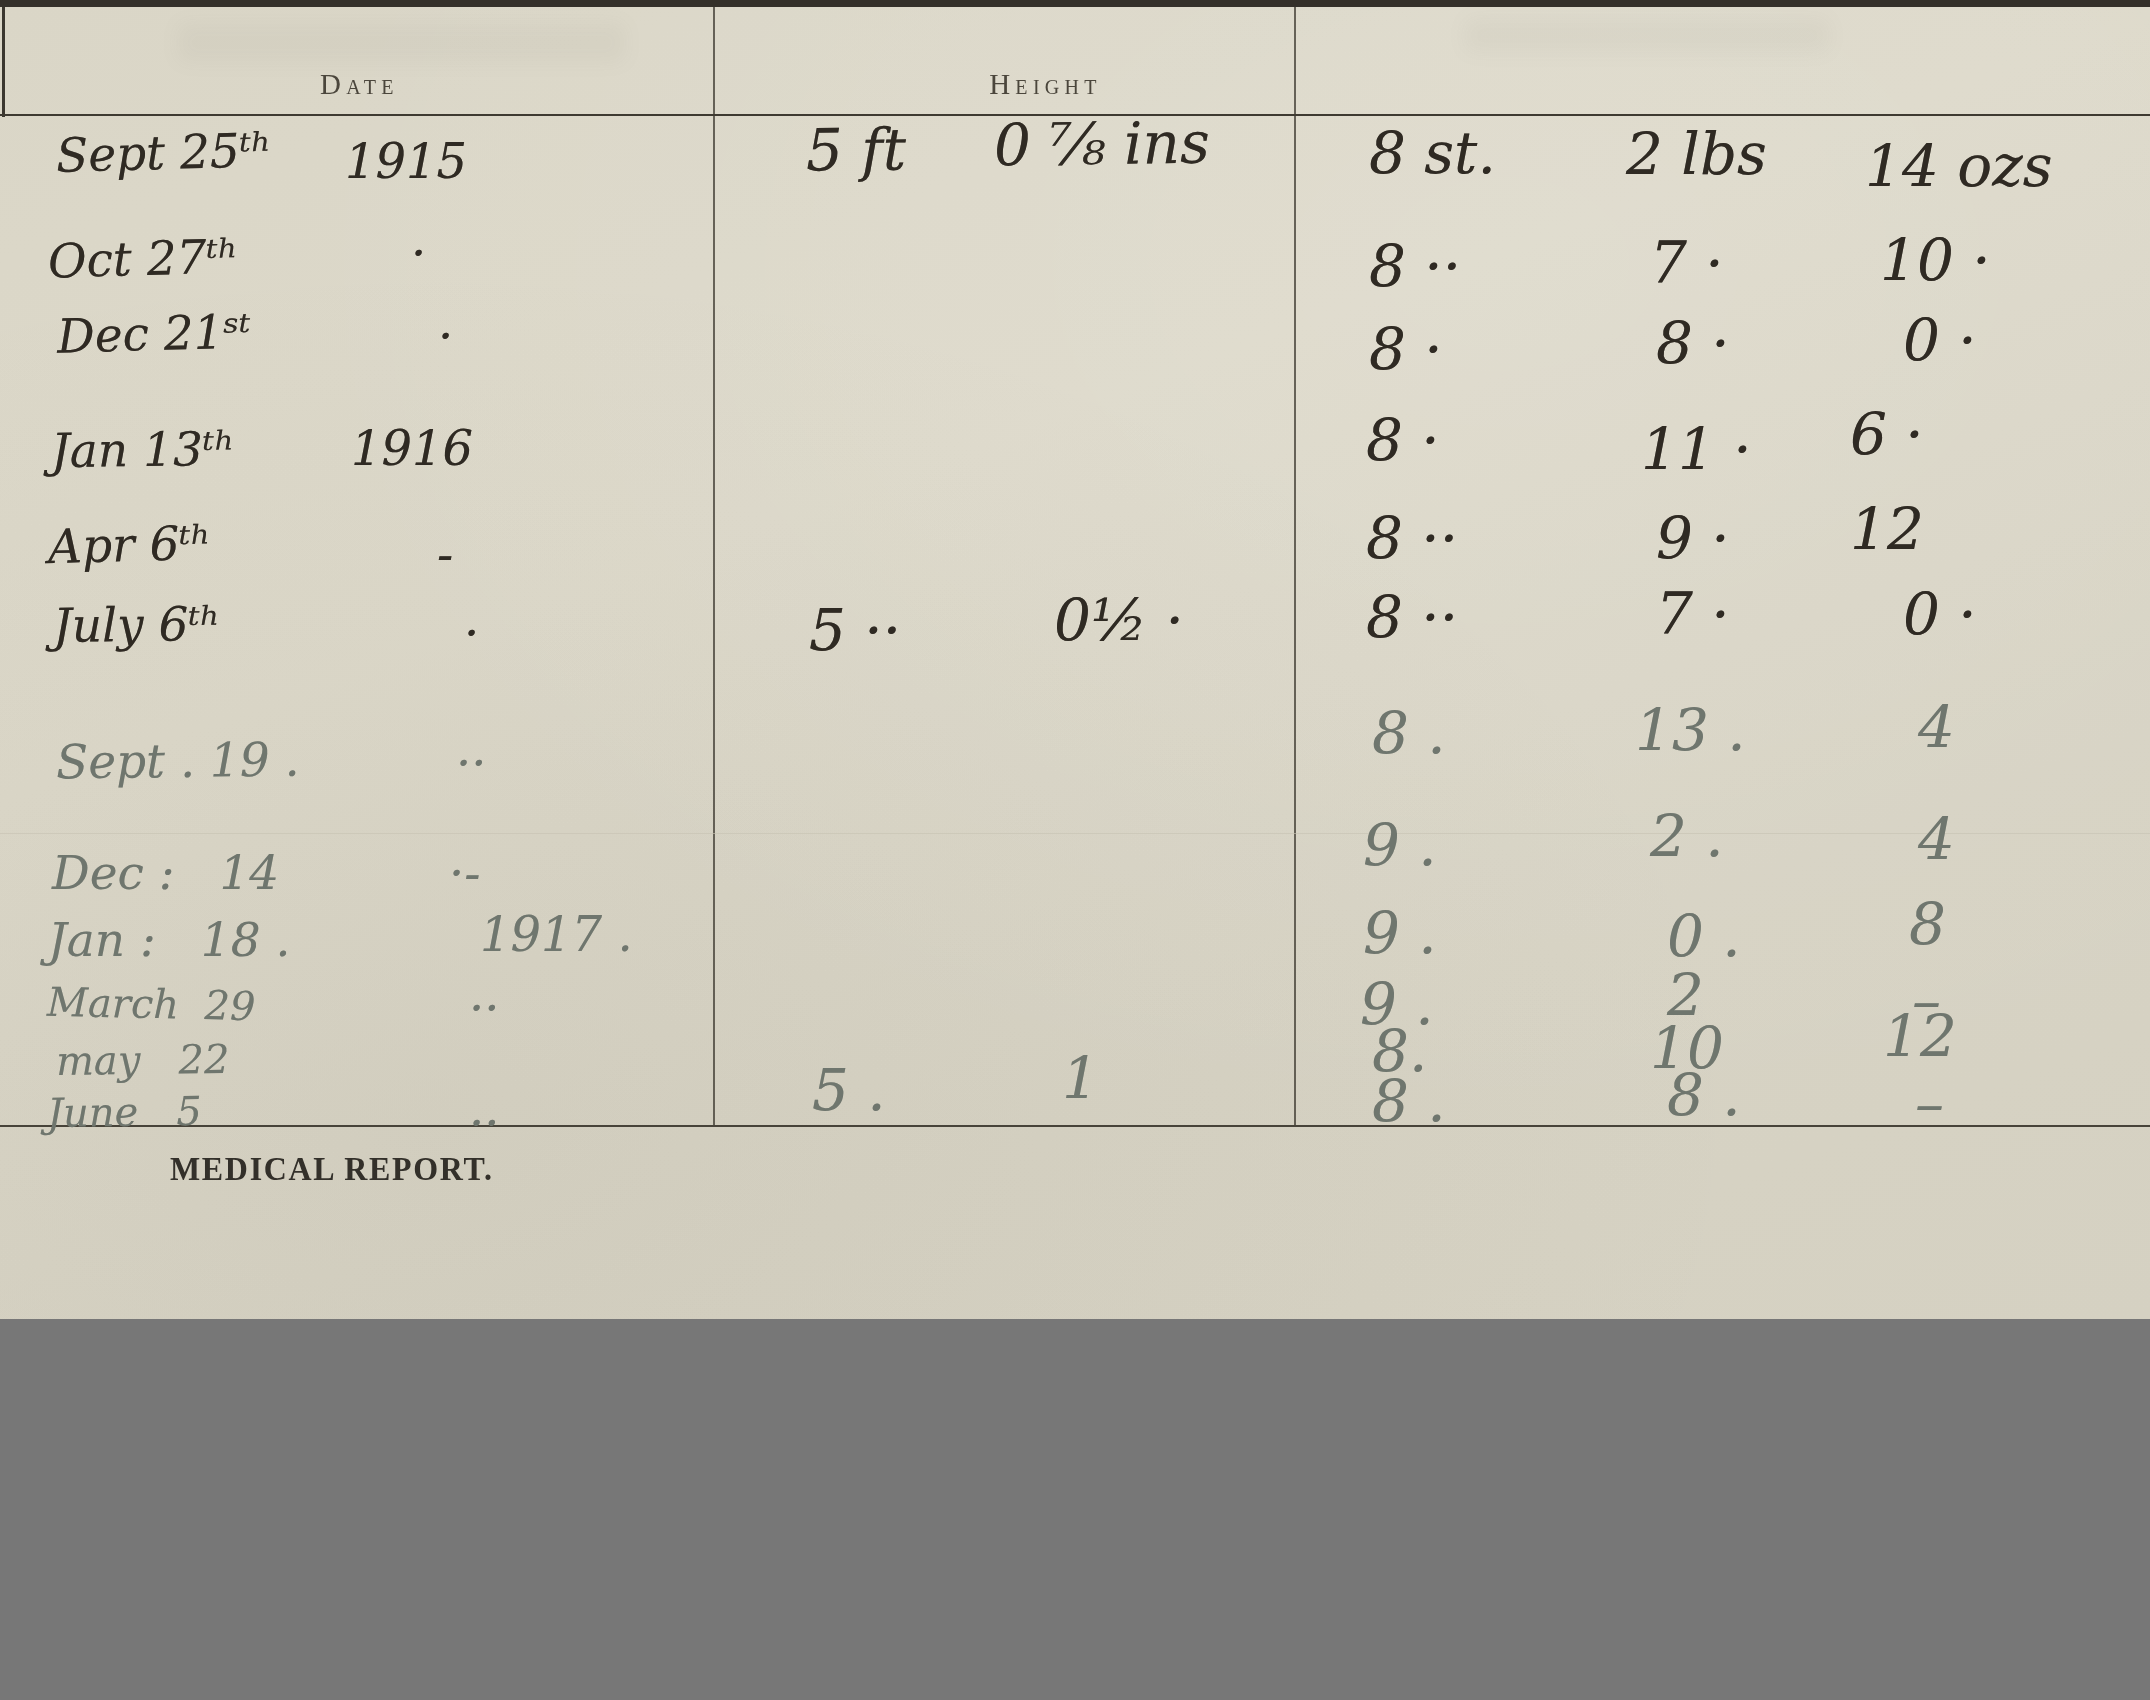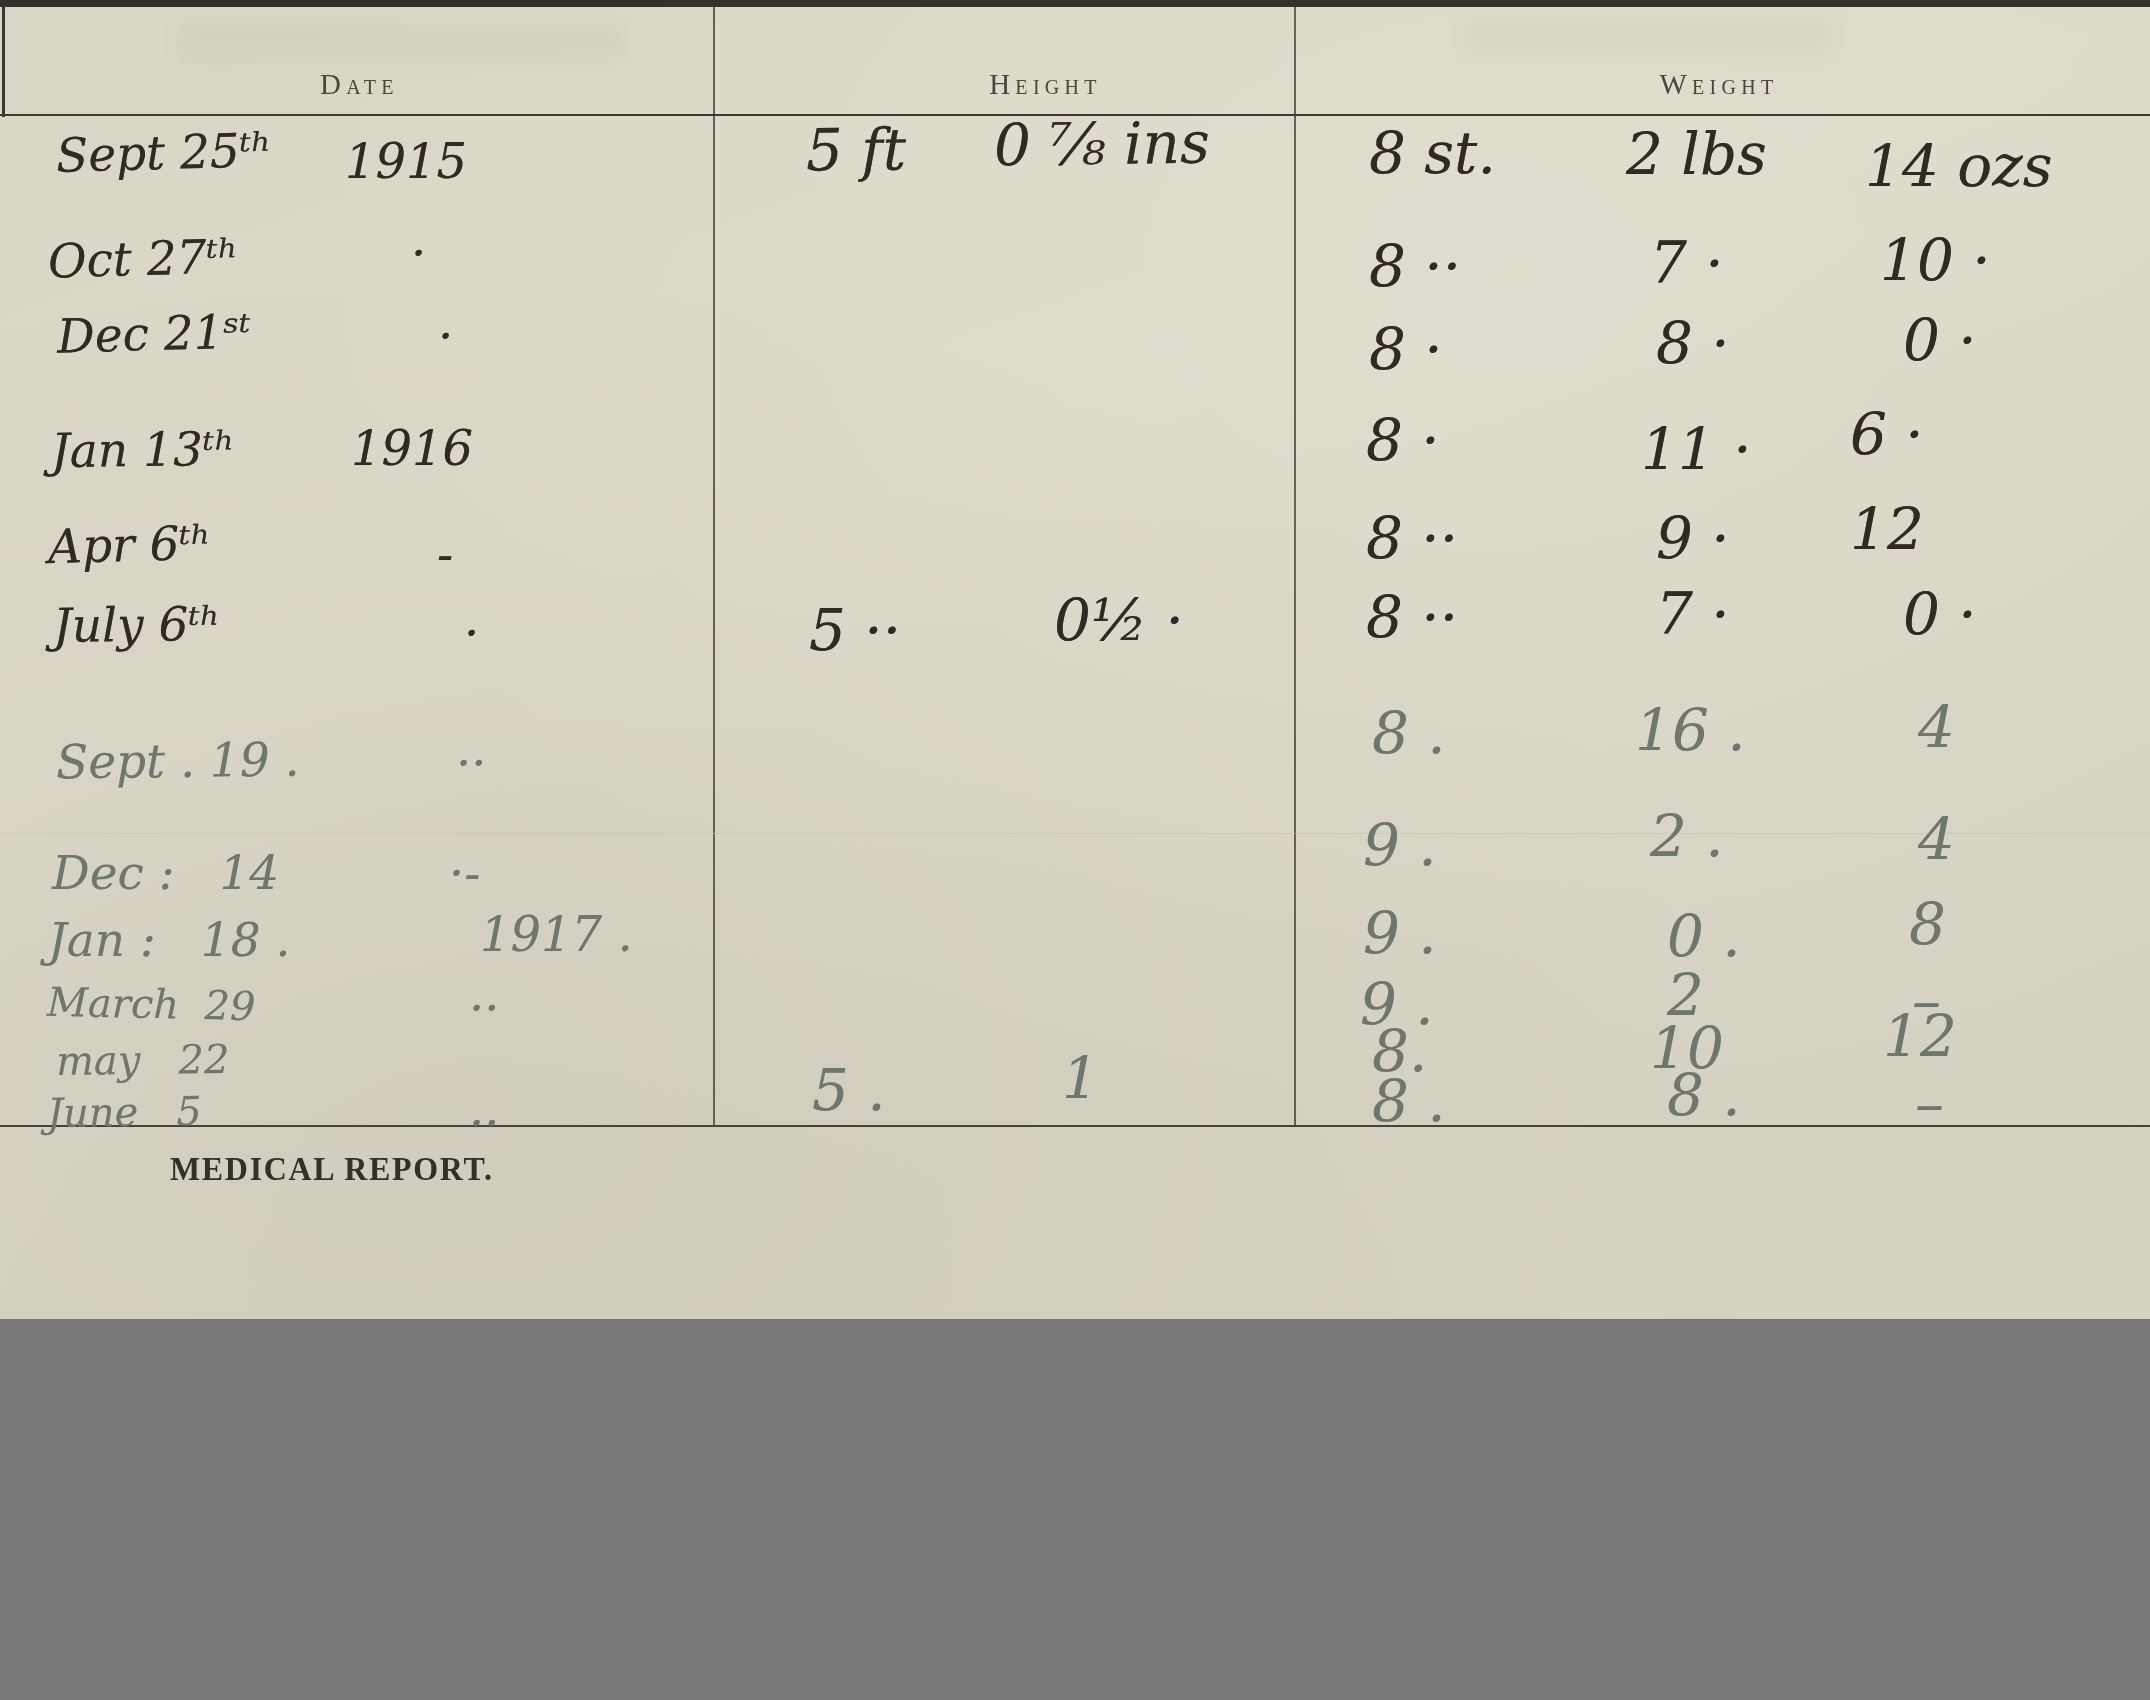--- a/index.html
+++ b/index.html
@@ -50,21 +50,20 @@
   <div class="vline" style="left:1294px;"></div>
   <div class="hline" style="top:114px;height:2.4px;"></div>
   <div class="hline" style="top:1125px;height:2.4px;background:#474339;"></div>
   <div class="crease" style="top:833px;opacity:.65;"></div>
   <div class="crease" style="top:1440px;opacity:.35;"></div>
   <div class="ghost" style="left:177px;top:22.4px;width:449px;height:41px;"></div>
   <div class="ghost" style="left:1464px;top:17.7px;width:366px;height:35px;"></div>
 
   <div class="colhead" style="left:5.9px;width:707px;">Date</div>
   <div class="colhead" style="left:755px;width:581px;">Height</div>
-  <div class="colhead" style="left:1294px;width:850px;">Weight</div>
 
   <span class="hw ink d rot-a" style="left:56px;top:129px;">Sept 25ᵗʰ</span>
   <span class="hw ink y" style="left:345px;top:137px;">1915</span>
   <span class="hw ink n rot-c" style="left:806px;top:121px;">5 ft</span>
   <span class="hw ink n rot-c" style="left:994px;top:115px;">0 ⅞ ins</span>
   <span class="hw ink n" style="left:1369px;top:124px;">8 st.</span>
   <span class="hw ink n" style="left:1626px;top:125px;">2 lbs</span>
   <span class="hw ink n" style="left:1865px;top:137px;">14 ozs</span>
 
   <span class="hw ink d rot-a" style="left:48px;top:235px;">Oct 27ᵗʰ</span>
@@ -95,21 +94,21 @@
   <span class="hw ink y" style="left:464px;top:609px;">·</span>
   <span class="hw ink n" style="left:809px;top:601px;">5 ··</span>
   <span class="hw ink n" style="left:1054px;top:591px;">0½ ·</span>
   <span class="hw ink n" style="left:1366px;top:588px;">8 ··</span>
   <span class="hw ink n" style="left:1656px;top:585px;">7 ·</span>
   <span class="hw ink n" style="left:1903px;top:585px;">0 ·</span>
 
   <span class="hw pencil d rot-c" style="left:56px;top:737px;">Sept . 19 .</span>
   <span class="hw pencil y" style="left:456px;top:739px;">··</span>
   <span class="hw pencil n" style="left:1372px;top:704px;">8 .</span>
-  <span class="hw pencil n" style="left:1635px;top:701px;">16 .</span>
+  <span class="hw pencil n" style="left:1635px;top:701px;">13 .</span>
   <span class="hw pencil n" style="left:1918px;top:698px;">4</span>
 
   <span class="hw pencil d" style="left:52px;top:849px;">Dec :   14</span>
   <span class="hw pencil y" style="left:449px;top:849px;">·-</span>
   <span class="hw pencil n" style="left:1363px;top:816px;">9 .</span>
   <span class="hw pencil n" style="left:1650px;top:807px;">2 .</span>
   <span class="hw pencil n" style="left:1918px;top:810px;">4</span>
 
   <span class="hw pencil d" style="left:48px;top:916px;">Jan :   18 .</span>
   <span class="hw pencil y" style="left:440px;top:910px;margin-left:40px;">1917 .</span>

